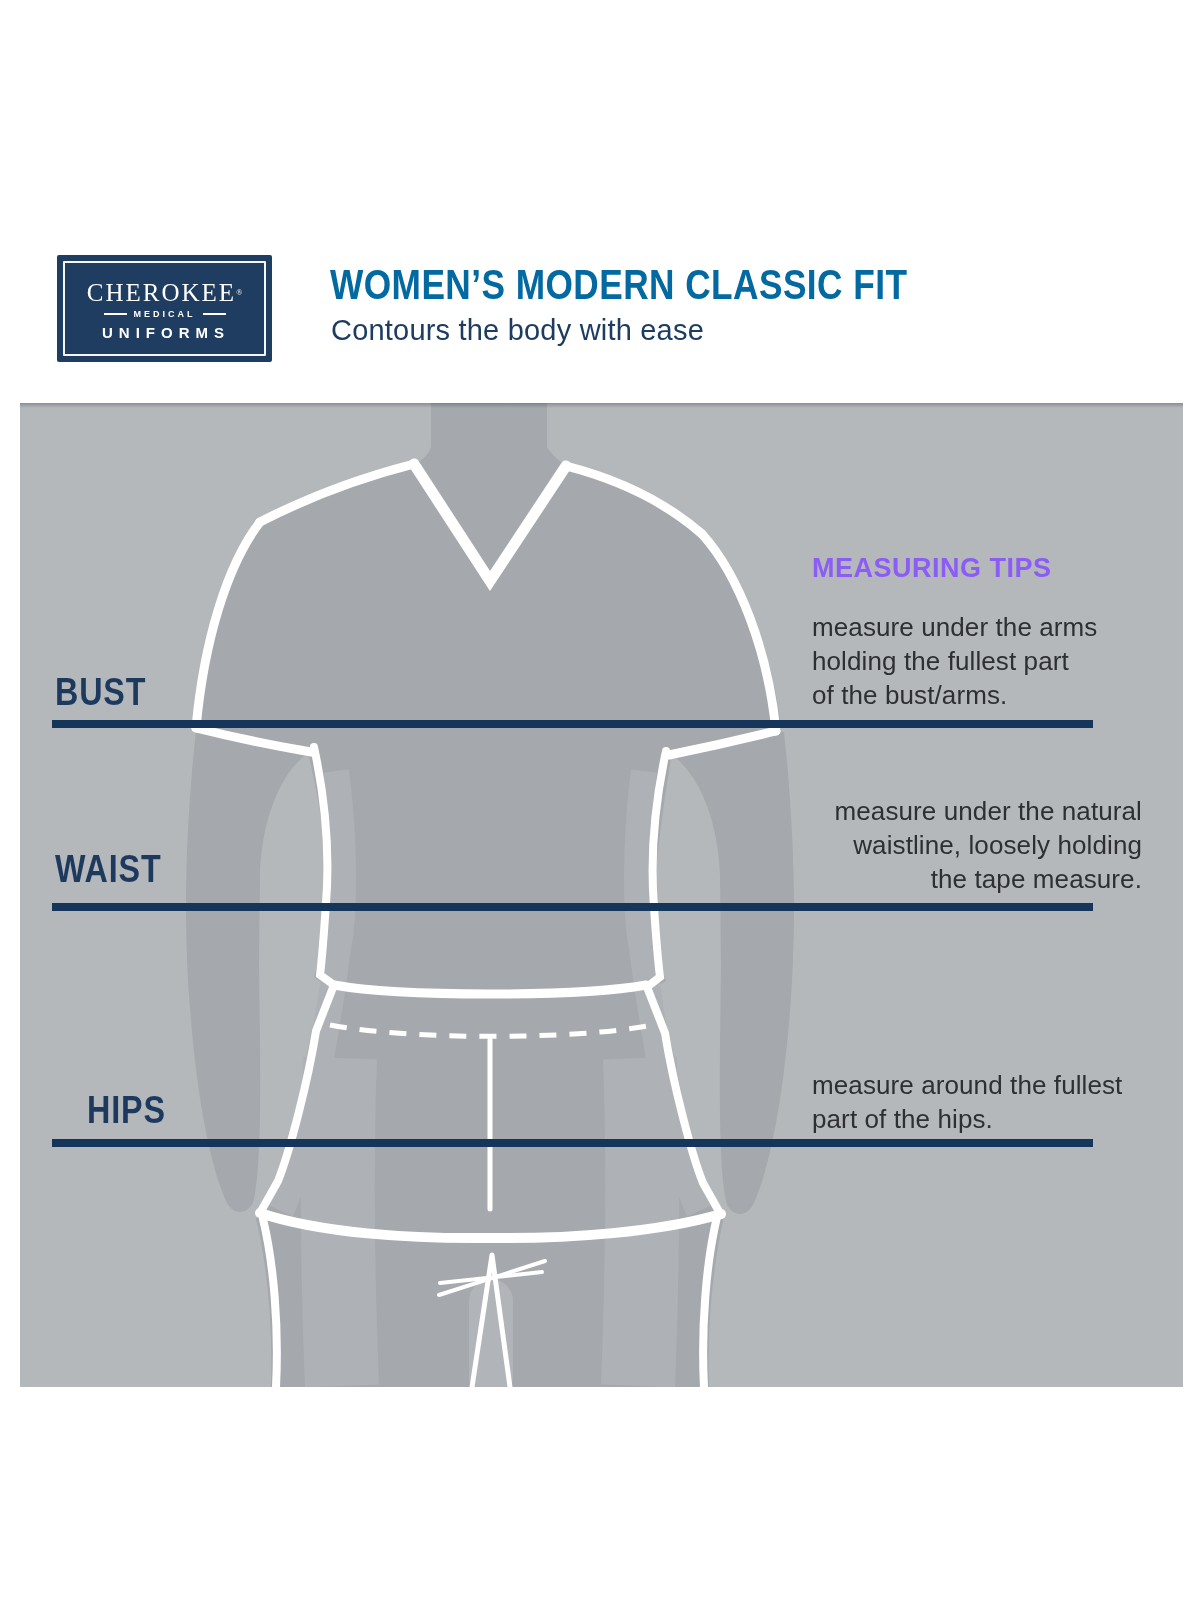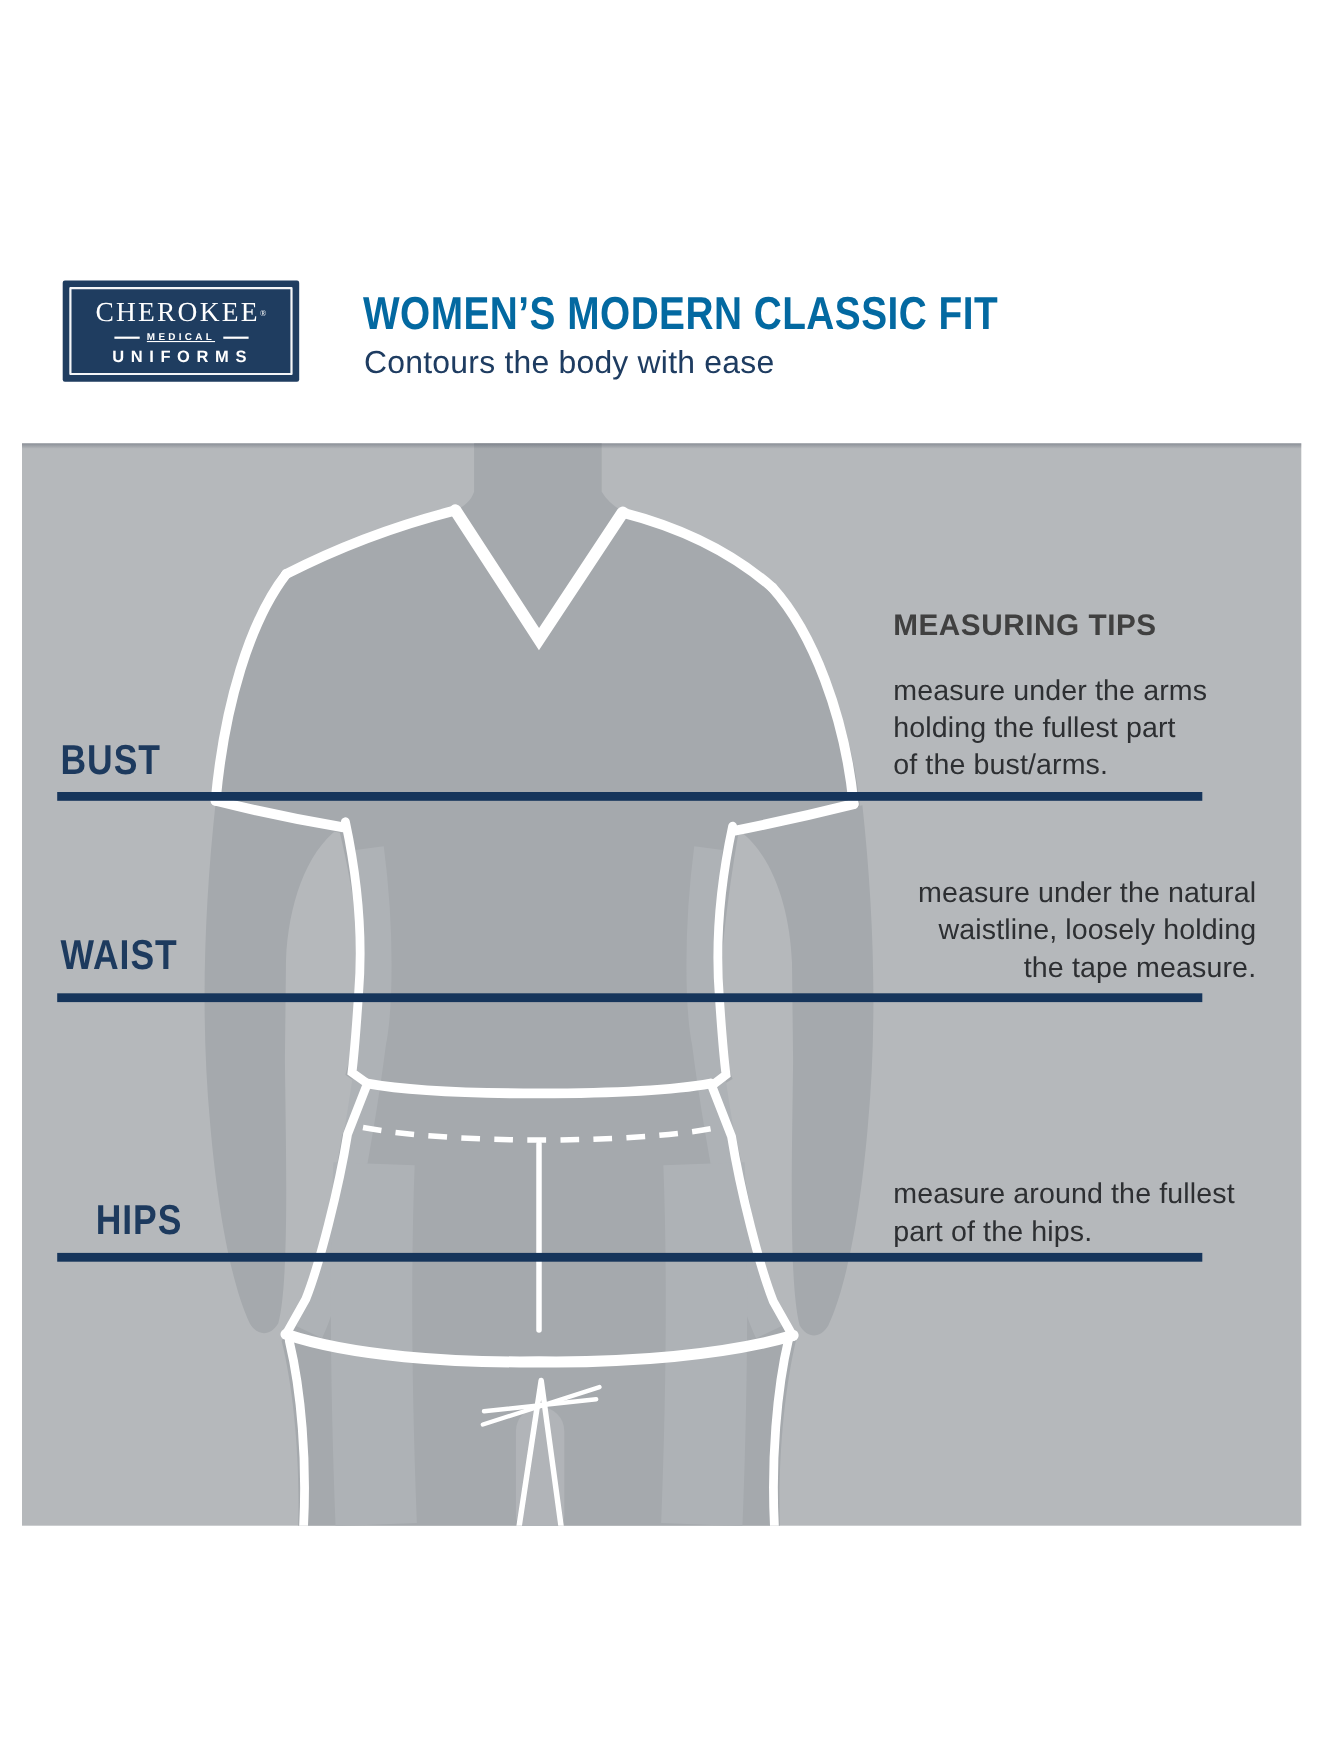--- a/index.html
+++ b/index.html
@@ -5,34 +5,34 @@
   html,body{margin:0;padding:0;background:#ffffff;}
   body{
     width:1200px;height:1600px;position:relative;overflow:hidden;
     font-family:"Liberation Sans",sans-serif;
     -webkit-font-smoothing:antialiased;
   }
   .abs{position:absolute;}
 
   
   .logo-box{
-    left:57px;top:255px;width:215px;height:92px;
+    left:57px;top:255px;width:215px;height:107px;
     background:#1f3d60;border-radius:2px;z-index:5;
   }
   .logo-inner{
     position:absolute;inset:6px;border:2px solid #f4f6f8;border-radius:1px;
     display:flex;flex-direction:column;align-items:center;justify-content:center;
     color:#ffffff;
   }
   .logo-name{
     font-family:"Liberation Serif",serif;font-size:25px;line-height:25px;
     letter-spacing:2px;white-space:nowrap;margin-top:2px;
   }
   .logo-reg{font-size:8px;vertical-align:top;letter-spacing:0;}
-  .logo-medical-row{display:flex;align-items:center;gap:7px;margin-top:5px;text-decoration:underline;}
+  .logo-medical-row{display:flex;align-items:center;gap:7px;margin-top:5px;}
   .logo-dash{width:23px;height:2px;background:#ffffff;}
   .logo-medical{font-size:9px;letter-spacing:3px;font-weight:bold;line-height:9px;}
   .logo-uniforms{font-size:15px;letter-spacing:6px;font-weight:bold;line-height:15px;margin-top:6px;text-indent:3px;}
 
   
   .page-title{
     left:330px;top:262px;z-index:5;color:#0369a1;
     font-size:42px;line-height:46px;font-weight:bold;letter-spacing:.5px;white-space:nowrap;text-align:center;
   }
   .page-title .squeeze{display:inline-block;transform:scaleX(.84);transform-origin:0 50%;}
@@ -63,21 +63,21 @@
     left:55px;z-index:4;color:#1d3a5e;font-weight:bold;
     font-size:38px;line-height:38px;letter-spacing:1px;white-space:nowrap;
   }
   .measure-label .squeeze{display:inline-block;transform:scaleX(.85);transform-origin:0 50%;}
   .label-bust{top:673px;}
   .label-waist{top:850px;}
   .label-hips{top:1091px;margin-left:32px;}
 
   
   .tips-heading{
-    left:812px;top:555px;z-index:4;color:#404040;font-weight:bold;
+    left:812px;top:555px;z-index:4;color:#8b5cf6;font-weight:bold;
     font-size:27px;line-height:27px;letter-spacing:.5px;white-space:nowrap;
   }
   .tip{
     left:812px;width:330px;z-index:4;color:#2d2f32;
     font-size:26px;line-height:34px;letter-spacing:.1px;white-space:nowrap;
   }
   .tip-1{top:610px;}
   .tip-2{top:794px;text-align:right;}
   .tip-3{top:1068px;}
 </style>

